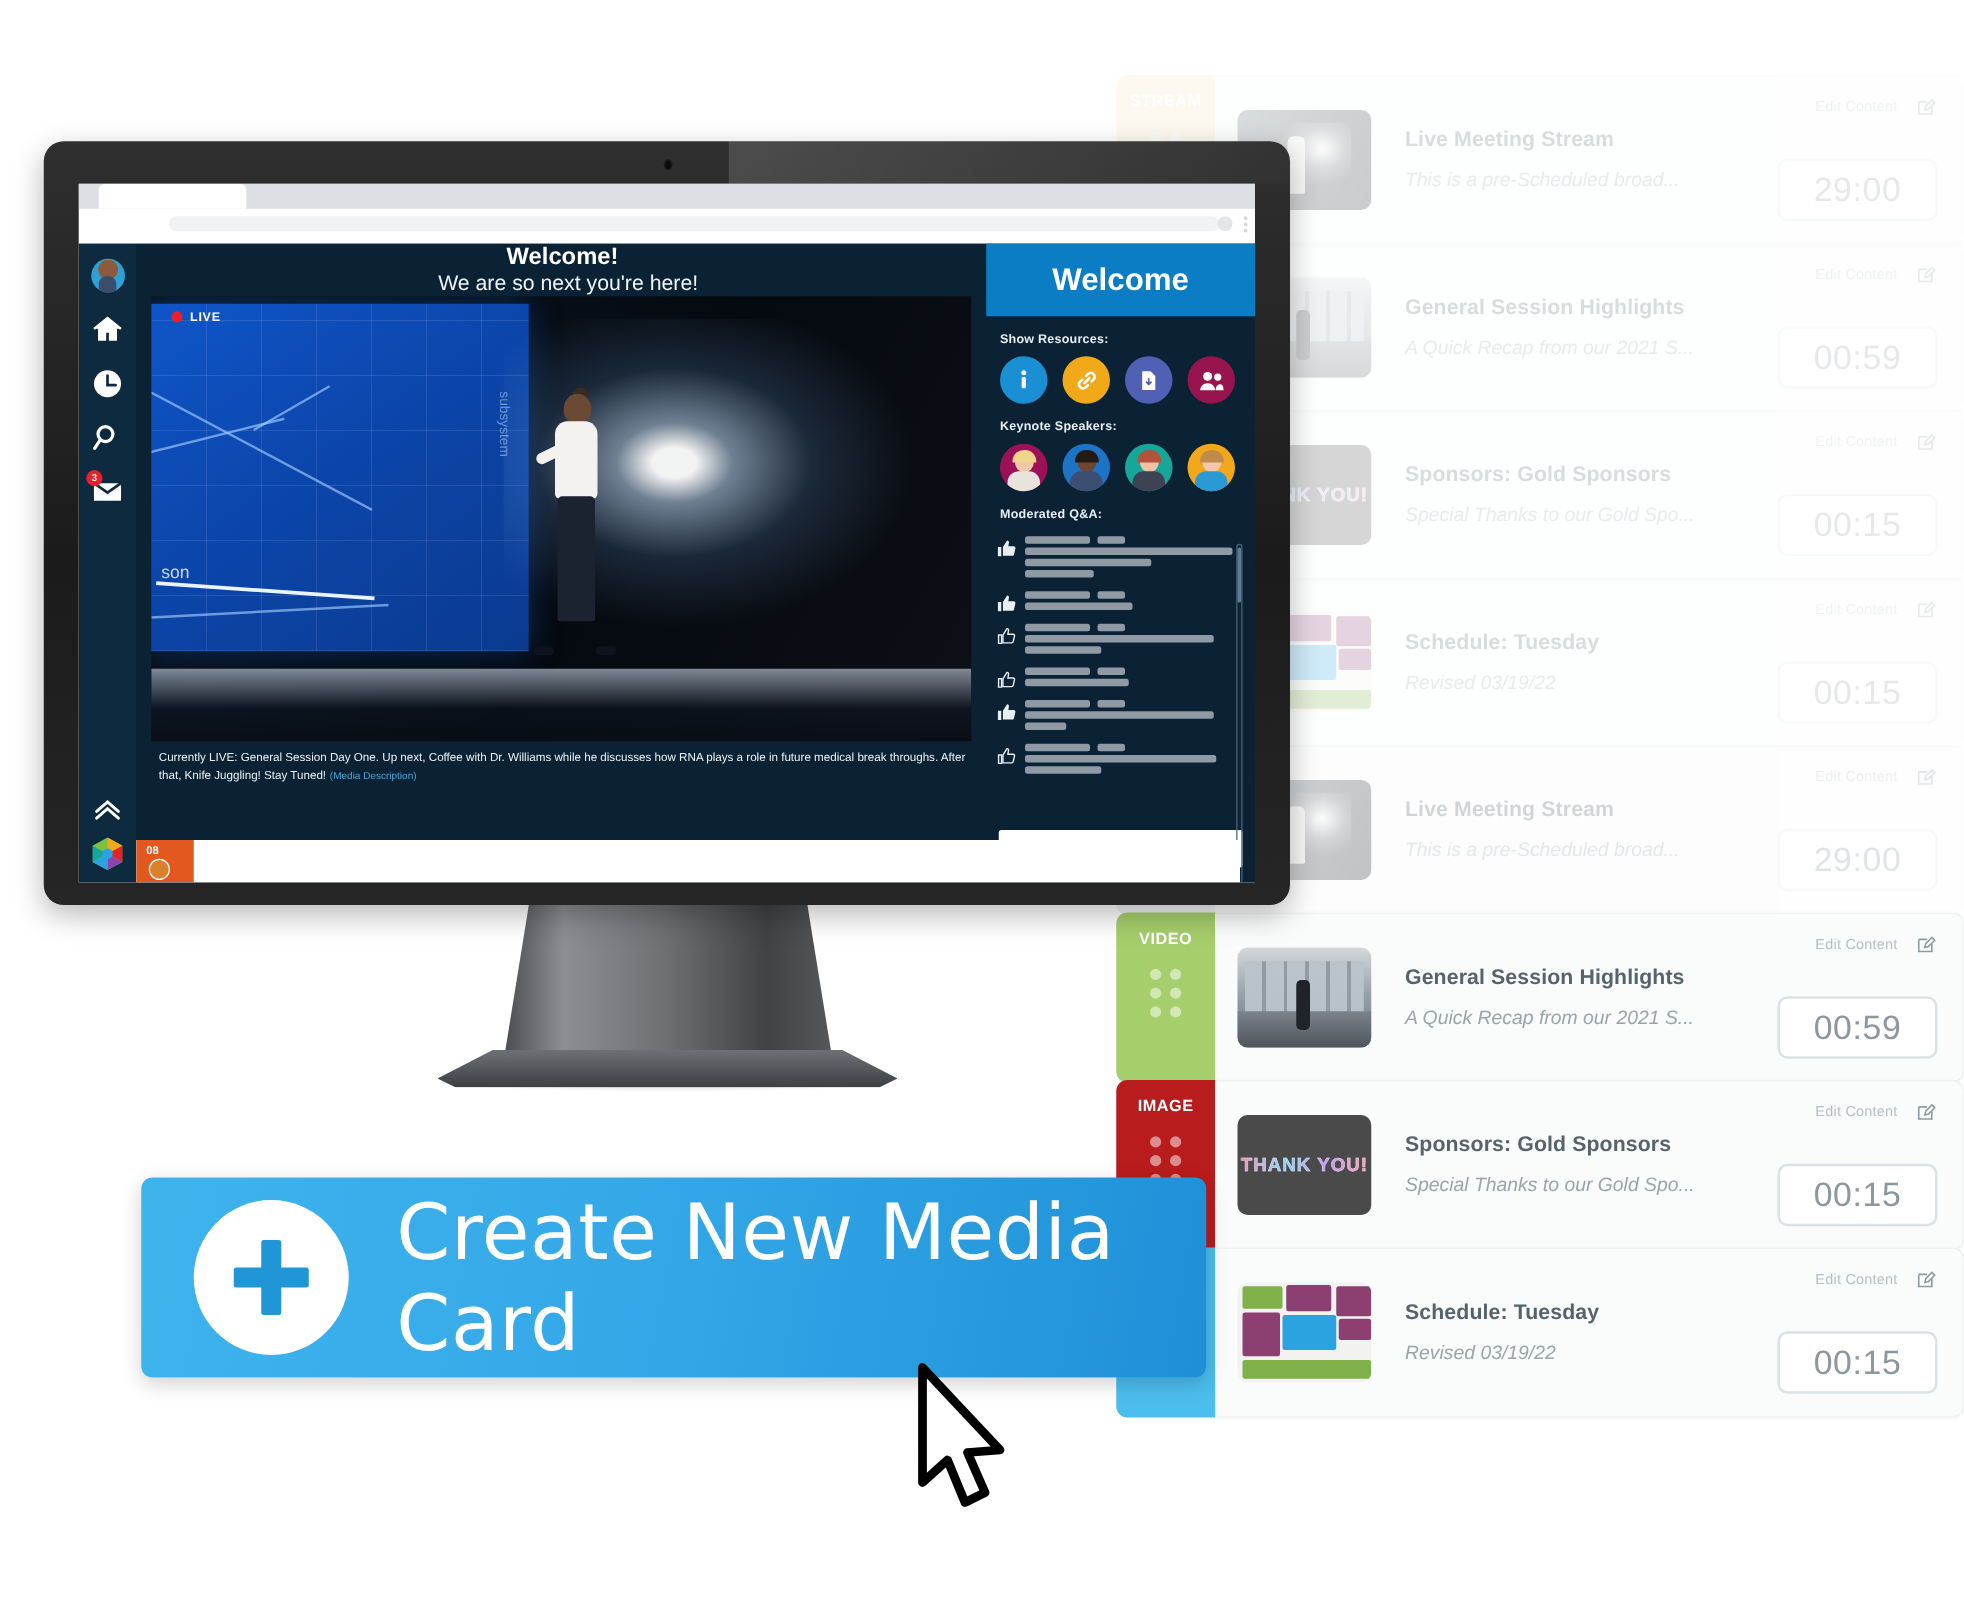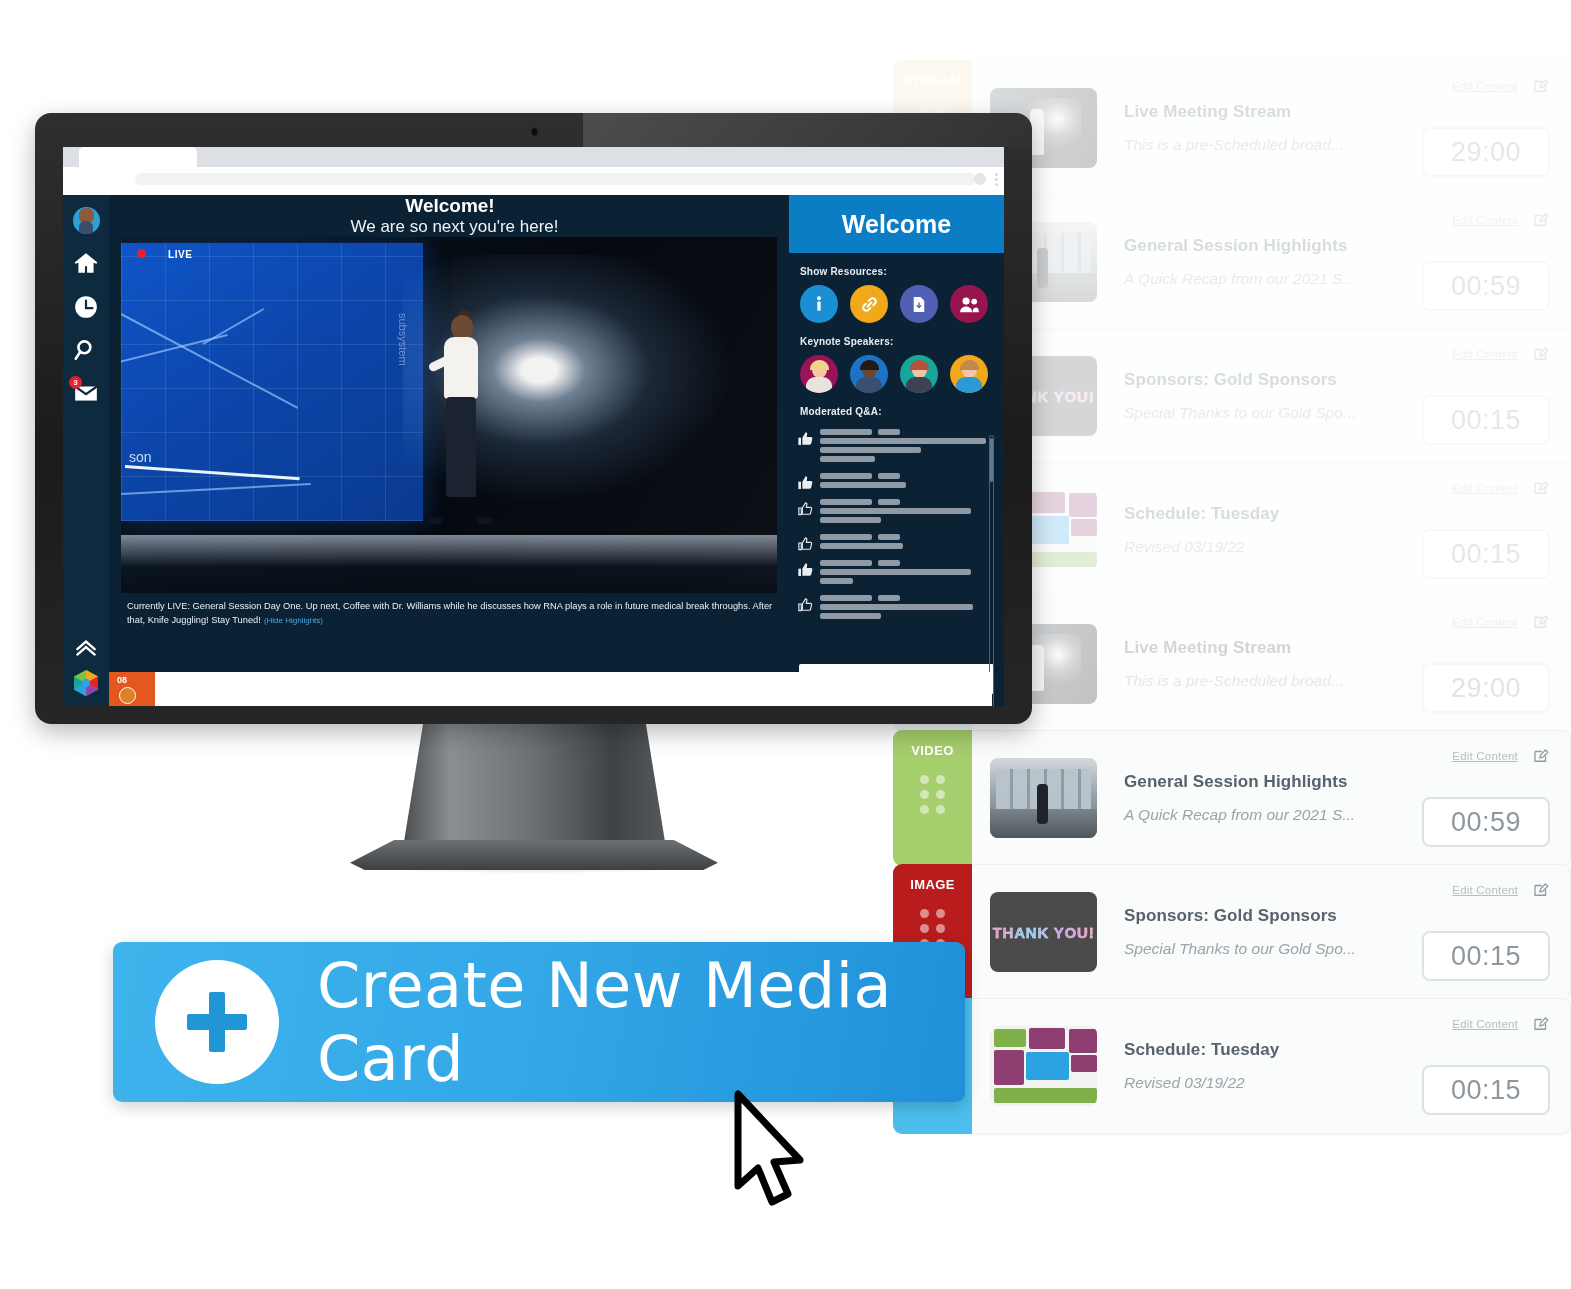--- a/index.html
+++ b/index.html
@@ -37,21 +37,21 @@
   }
   .thumb {
     width: 107px; height: 80px; border-radius: 8px; flex: none;
     overflow: hidden; position: relative; background: #cfd4d8;
   }
   .mtext { margin-left: 27px; flex: 1; min-width: 0; }
   .mtitle { font-size: 17px; font-weight: bold; color: #56626c; letter-spacing:.1px; }
   .msub { font-size: 15.5px; font-style: italic; color: #9aa4ac; margin-top: 14px; }
   .edit-wrap { position: absolute; right: 20px; top: 16px; display: flex;
                align-items: center; gap: 14px; }
-  .edit-link { font-size: 11.5px; color: #b6bec4; text-decoration: underline; letter-spacing:.2px;}
+  .edit-link { font-size: 11.5px; color: #b6bec4; letter-spacing:.2px;}
   .edit-icon { width: 18px; height: 18px; color:#8f9aa2; }
   .timer {
     position: absolute; right: 20px; bottom: 18px;
     width: 128px; height: 50px; border: 2px solid #dbe2e6; border-radius: 8px;
     background: #fff; display: flex; align-items: center; justify-content: center;
     font-size: 27px; color: #8d979f; letter-spacing: .5px;
   }
 
   
   .th-stage { background: linear-gradient(120deg,#5a6670 0%,#2a3138 60%,#161a1e 100%); }
@@ -144,21 +144,21 @@
      background:#3a2a20;border-radius:50%;}
   .speaker .torso{position:absolute;left:50%;top:22px;width:34px;height:62px;margin-left:-16px;
      background:#f4f2ef;border-radius:10px 10px 4px 4px;}
   .speaker .arm{position:absolute;left:-4px;top:30px;width:44px;height:9px;
      background:#f4f2ef;border-radius:5px;transform:rotate(-26deg);transform-origin:right center;}
   .speaker .legs{position:absolute;left:50%;top:82px;width:30px;height:100px;margin-left:-14px;
      background:#1b2230;border-radius:4px 4px 2px 2px;}
   .speaker .shoe{position:absolute;bottom:-4px;width:16px;height:7px;background:#0e1320;border-radius:3px;}
   .floor { position:absolute; left:0; bottom:0; width:100%; height:58px;
      background: linear-gradient(180deg, rgba(225,238,255,.55), rgba(30,50,80,.15) 55%, rgba(8,14,22,.9));}
-  .live { position:absolute; left:16px; top:12px; display:flex; align-items:flex-start; gap:22px;
+  .live { position:absolute; left:16px; top:12px; display:flex; align-items:flex-start; gap:6px;
      font-size:10px; font-weight:bold; color:#fff; letter-spacing:.6px;}
   .live .dot{width:9px;height:9px;border-radius:50%;background:#e8202a;}
   .caption { padding: 6px 4px 0 6px; font-size: 9.3px; line-height: 1.55; color:#eaf1f7; }
   .caption .hide { color:#4aa8e0; font-size: 8px; margin-left:3px; }
 
   .booths { position:absolute; left:46px; right:12px; bottom:0; height: 34px;
      background:#fff; display:flex; overflow:hidden;flex-direction:column; }
   .booth { height:100%; position:relative; flex:none; }
   .booth span { position:absolute; top:3px; color:#fff; font-size:9px; font-weight:bold; }
   .booth .av { position:absolute; bottom:2px; width:17px; height:17px; border-radius:50%;
@@ -590,21 +590,21 @@
                 <div class="shoe" style="left:-2px"></div>
                   <div class="shoe" style="right:-2px"></div>
               </div>
               <div class="floor"></div>
               <div class="live">
                 <span class="dot"></span>
                 <span>LIVE</span>
               </div>
             </div>
             <div class="caption">
-              <span>Currently LIVE: General Session Day One.  Up next, Coffee with Dr. Williams while he discusses how RNA plays a role in future medical break throughs.  After that, Knife Juggling! Stay Tuned!</span><span class="hide">(Hide Highlights)</span>
+              <span>Currently LIVE: General Session Day One.  Up next, Coffee with Dr. Williams while he discusses how RNA plays a role in future medical break throughs.  After that, Knife Juggling! Stay Tuned!</span><span class="hide">(Media Description)</span>
             </div>
           </div>
         </div>
 
         <div class="app-right">
           <div class="right-head">Welcome</div>
 
           <div class="rlabel">Show Resources:</div>
           <div class="rescircles" id="resCircles">
               <div class="rescircle" style="background: rgb(27, 143, 212);">

